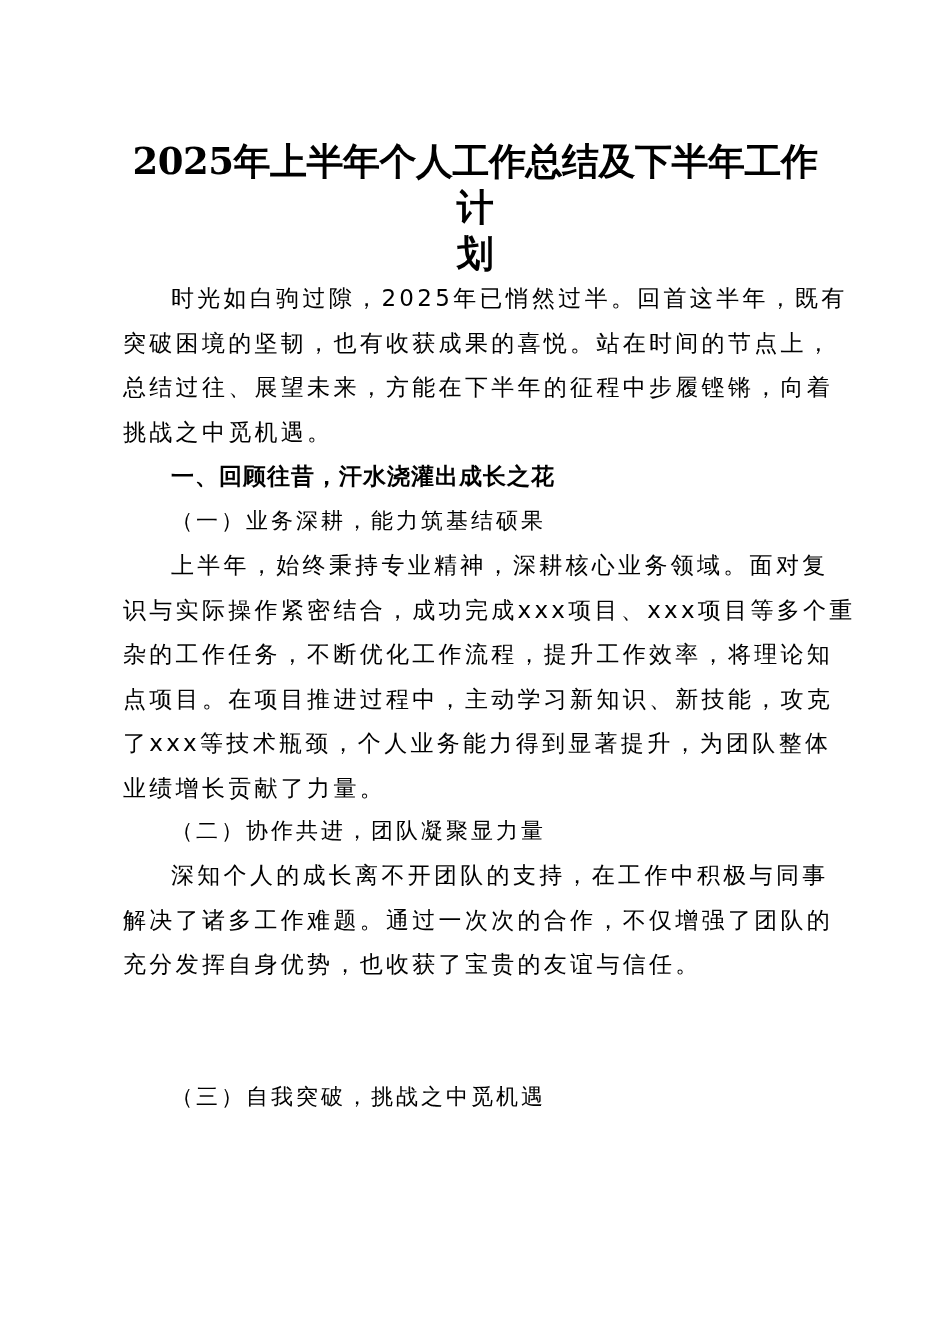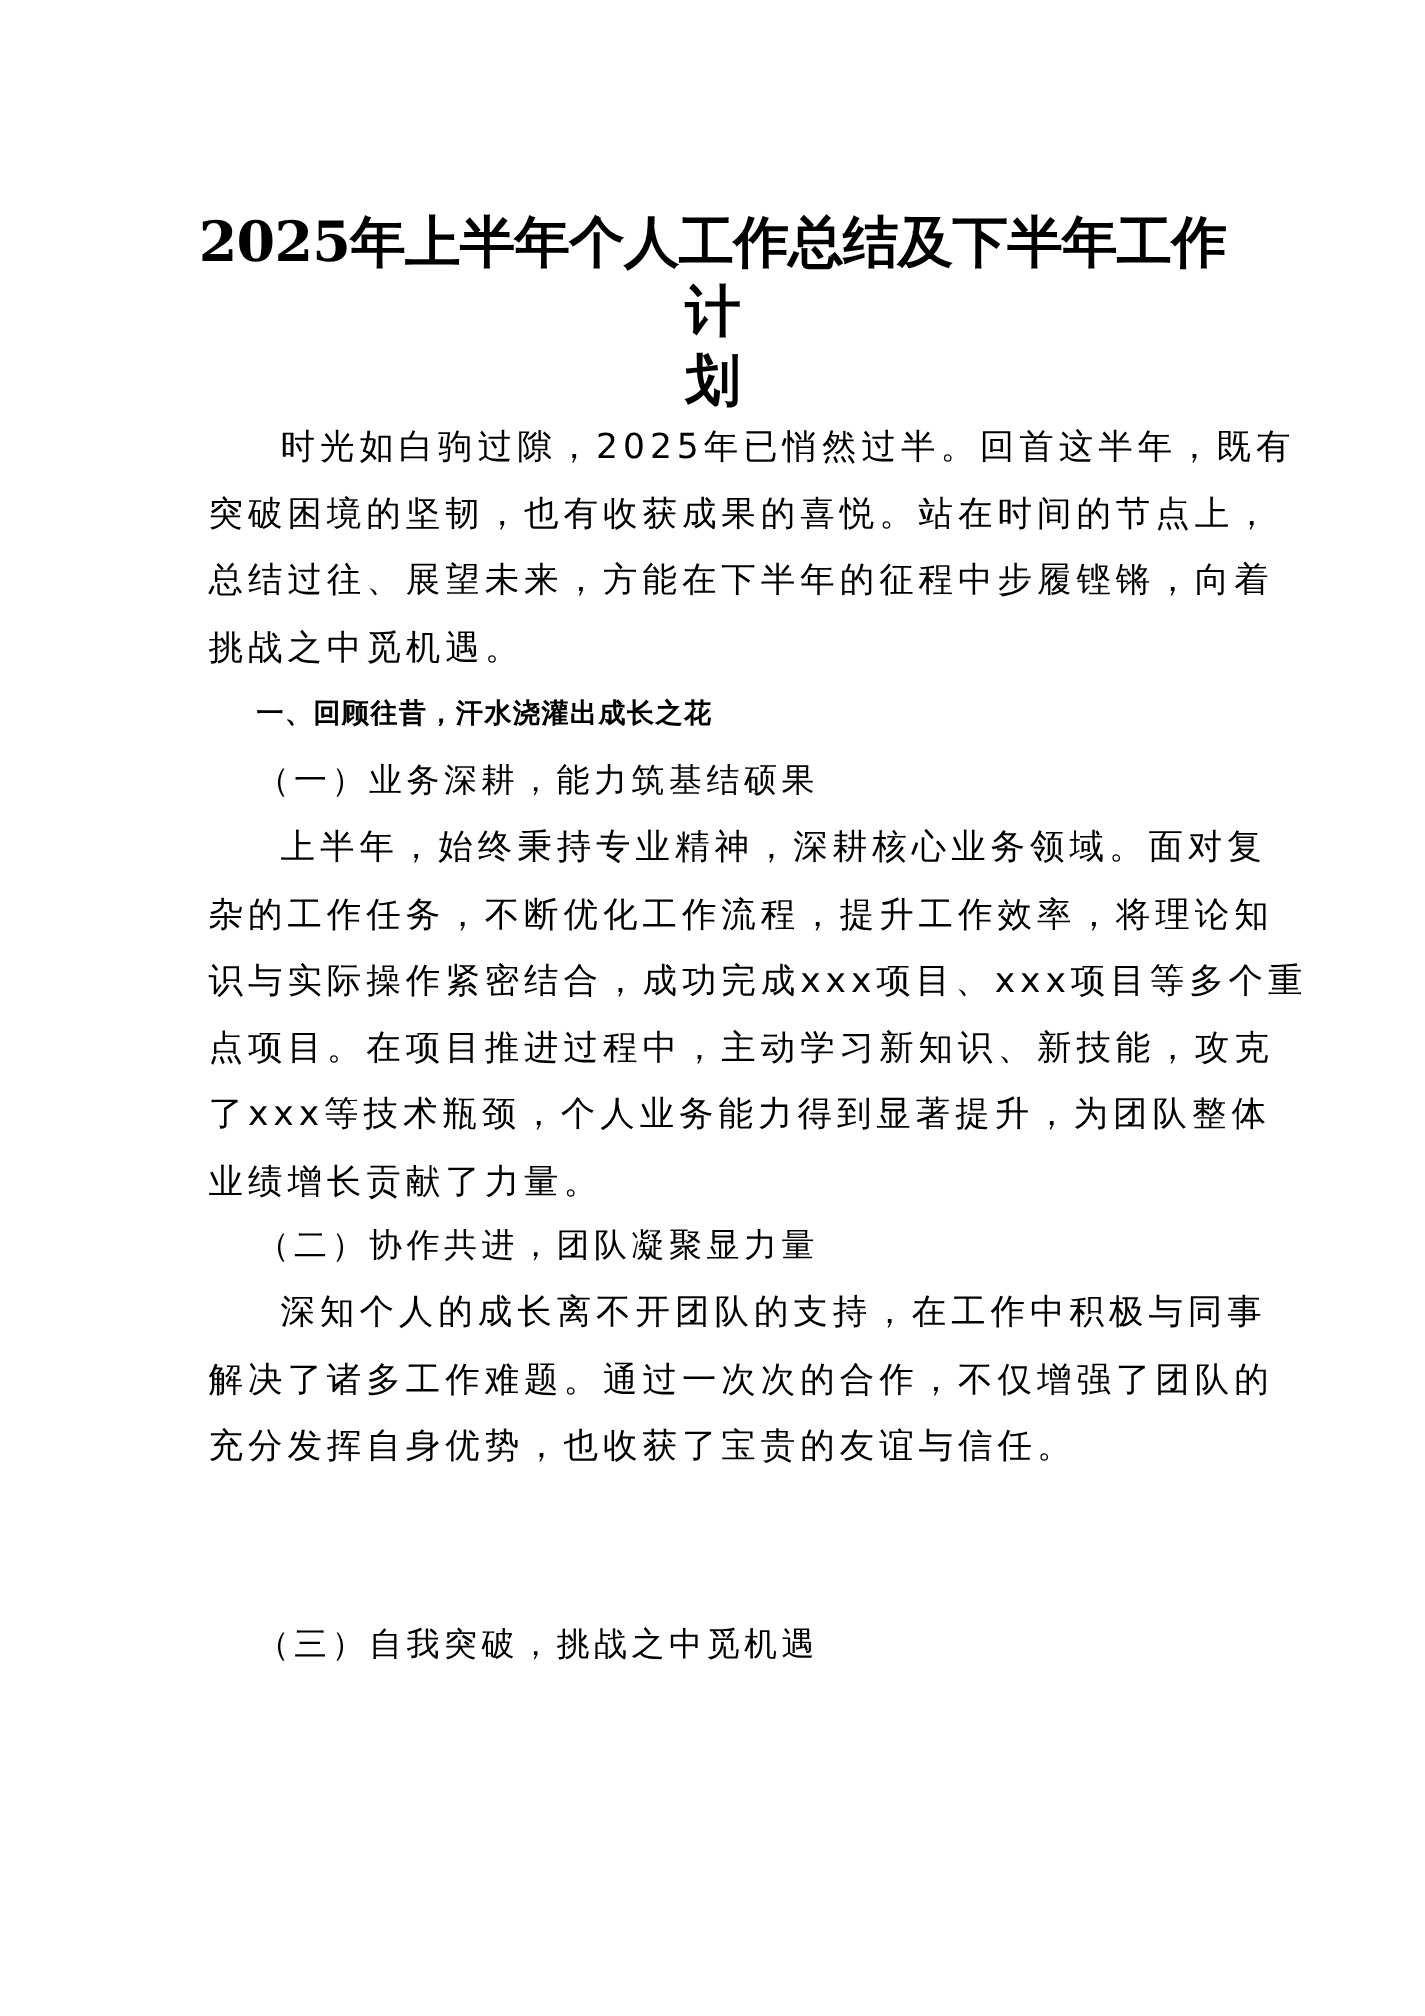--- a/index.html
+++ b/index.html
@@ -5,27 +5,27 @@
   html, body { margin: 0; padding: 0; background: #ffffff; }
   body { width: 950px; height: 1344px; position: relative; overflow: hidden; color: #000; }
   .page { position: absolute; left: 0; top: 0; width: 950px; height: 1028px; background: #fff; }
   .title {
     position: absolute; left: 120px; width: 710px; top: 138px;
     text-align: center; font-family: "DejaVu Serif", "Liberation Serif", serif;
     font-weight: bold; font-size: 37px; line-height: 46px; letter-spacing: -0.5px;
   }
   .body-text {
     font-family: "DejaVu Sans", "Liberation Sans", sans-serif;
-    font-size: 23px; letter-spacing: 3.3px; line-height: 44.5px; white-space: nowrap; margin-left: 16px;
+    font-size: 23px; letter-spacing: 3.3px; line-height: 44.5px; white-space: nowrap;
   }
   .para { position: absolute; left: 123px; width: 710px; }
   .line { display: block; height: 44.5px; }
   .indent { padding-left: 48px; }
   .h1 { position: absolute; left: 171px; font-family: "DejaVu Sans", "Liberation Sans", sans-serif;
-        font-weight: bold; font-size: 18px; letter-spacing: 1px; line-height: 30px; }
+        font-weight: bold; font-size: 23px; letter-spacing: 1px; line-height: 30px; }
   .h2 { position: absolute; left: 171px; font-family: "DejaVu Sans", "Liberation Sans", sans-serif;
         font-size: 22px; letter-spacing: 3px; line-height: 30px; }
 </style>
 </head>
 <body>
 
 <div class="page">
 
   <div class="title">
     <div>2025年上半年个人工作总结及下半年工作计</div>
@@ -38,22 +38,22 @@
     <span class="line">总结过往、展望未来，方能在下半年的征程中步履铿锵，向着</span>
     <span class="line">挑战之中觅机遇。</span>
   </div>
 
   <div class="h1" style="top:461px;">一、回顾往昔，汗水浇灌出成长之花</div>
 
   <div class="h2" style="top:506px;">（一）业务深耕，能力筑基结硕果</div>
 
   <div class="para body-text" style="top:543px;">
     <span class="line indent">上半年，始终秉持专业精神，深耕核心业务领域。面对复</span>
+    <span class="line">识与实际操作紧密结合，成功完成xxx项目、xxx项目等多个重</span>
     <span class="line">杂的工作任务，不断优化工作流程，提升工作效率，将理论知</span>
-    <span class="line">识与实际操作紧密结合，成功完成xxx项目、xxx项目等多个重</span>
     <span class="line">点项目。在项目推进过程中，主动学习新知识、新技能，攻克</span>
     <span class="line">了xxx等技术瓶颈，个人业务能力得到显著提升，为团队整体</span>
     <span class="line">业绩增长贡献了力量。</span>
   </div>
 
   <div class="h2" style="top:816px;">（二）协作共进，团队凝聚显力量</div>
 
   <div class="para body-text" style="top:853px;">
     <span class="line indent">深知个人的成长离不开团队的支持，在工作中积极与同事</span>
     <span class="line">解决了诸多工作难题。通过一次次的合作，不仅增强了团队的</span>

